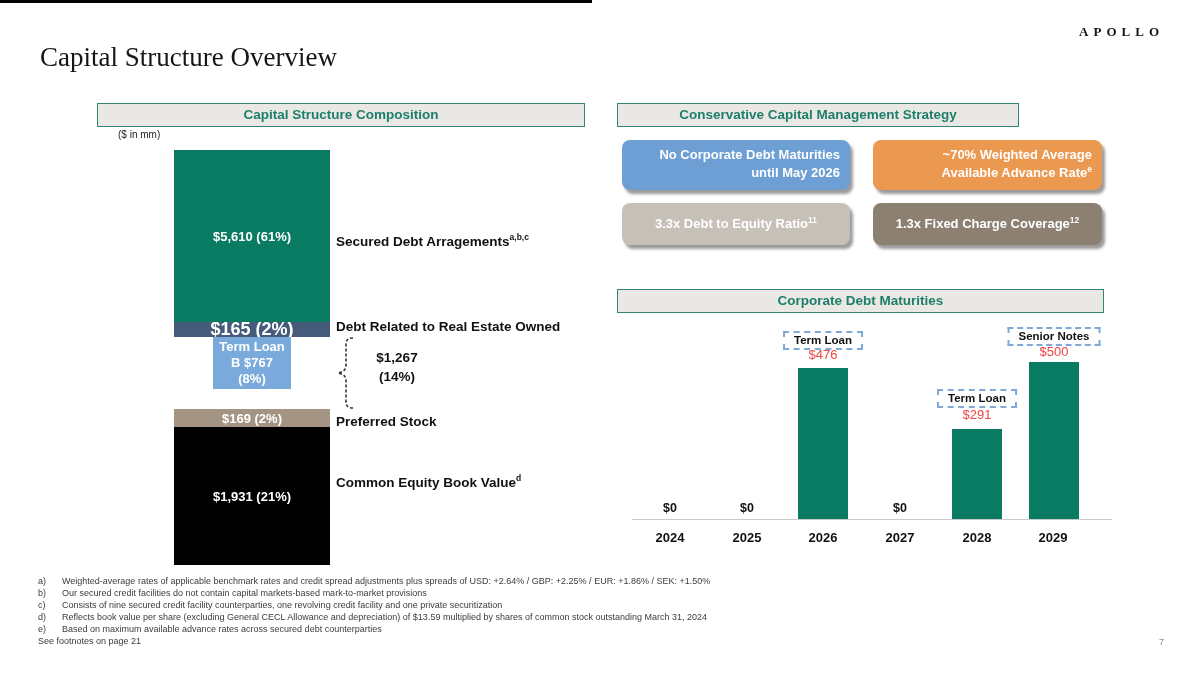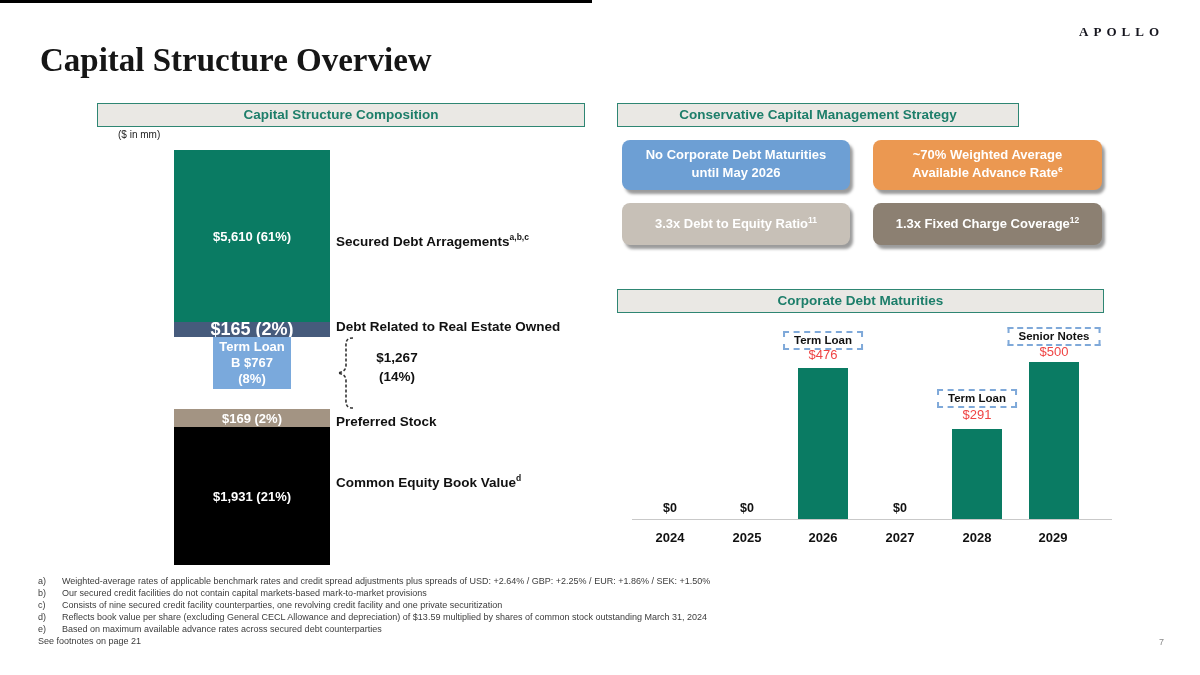--- a/index.html
+++ b/index.html
@@ -4,40 +4,40 @@
 <style>
   * { margin:0; padding:0; box-sizing:border-box; }
   html,body { width:1200px; height:675px; background:#fff; }
   body { font-family:"Liberation Sans", sans-serif; position:relative; overflow:hidden; }
   .slide { position:absolute; inset:0;padding-left:42px; }
 
   .top-rule { position:absolute; left:0; top:0; width:592px; height:3px; background:#000; }
   .logo { position:absolute; right:36px; top:24px; font-family:"Liberation Serif", serif;
           font-size:13px; letter-spacing:5px; color:#16161f; font-weight:600; }
   .title { position:absolute; left:40px; top:42px; font-family:"Liberation Serif", serif;
-           font-size:33px; font-weight:700; color:#161616; }
+           font-size:27px; font-weight:400; color:#161616; }
 
   .hdr { position:absolute; height:24px; background:#eae8e4; border:1px solid #2e8673;
          color:#1d7e6a; font-weight:bold; font-size:13.5px; text-align:center; line-height:22px; }
 
   .units { position:absolute; left:118px; top:129px; font-size:10px; color:#222; }
 
   .seg { position:absolute; left:174px; width:156px; display:flex; align-items:center;
          justify-content:center; color:#fff; font-weight:bold; font-size:13px; text-align:center; }
   .seg-half { width:78px; display:flex; align-items:center; justify-content:center; height:100%;
               line-height:1.25; padding:0 4px; }
 
   .side-label { position:absolute; left:336px; font-weight:bold; font-size:13.5px; color:#111; white-space:nowrap; }
   .side-label sup, .sbox sup { font-size:8.5px; }
   .bracket-text { position:absolute; left:360px; top:349px; width:74px; text-align:center;
                   font-weight:bold; font-size:13.5px; color:#111; line-height:1.4; }
   .brace { position:absolute; left:335px; top:336px; }
 
   .sbox { position:absolute; border-radius:8px; color:#fff; font-weight:bold; font-size:13px;
-          display:flex; align-items:center; justify-content:center; text-align:center;
+          display:flex; align-items:center; justify-content:center; text-align:right;
           padding:4px 10px; line-height:1.3; box-shadow:3px 4px 3px #9b9b9b; }
 
   .bar { position:absolute; background:#0a7b63; width:50px; }
   .axis { position:absolute; left:632px; top:519px; width:480px; height:1px; background:#c9c9c9; }
   .tag { position:absolute; transform:translateX(-50%); border:2px dashed #7fa9d9; background:#fff;
          font-weight:bold; font-size:11.5px; color:#111; padding:0px 9px; white-space:nowrap; line-height:15px; }
   .val { position:absolute; transform:translateX(-50%); font-weight:normal; font-size:13px; color:#ef4444; white-space:nowrap; }
   .zero { position:absolute; transform:translateX(-50%); font-weight:bold; font-size:12.5px; color:#111; }
   .year { position:absolute; transform:translateX(-50%); font-weight:bold; font-size:13px; color:#111; }
 

